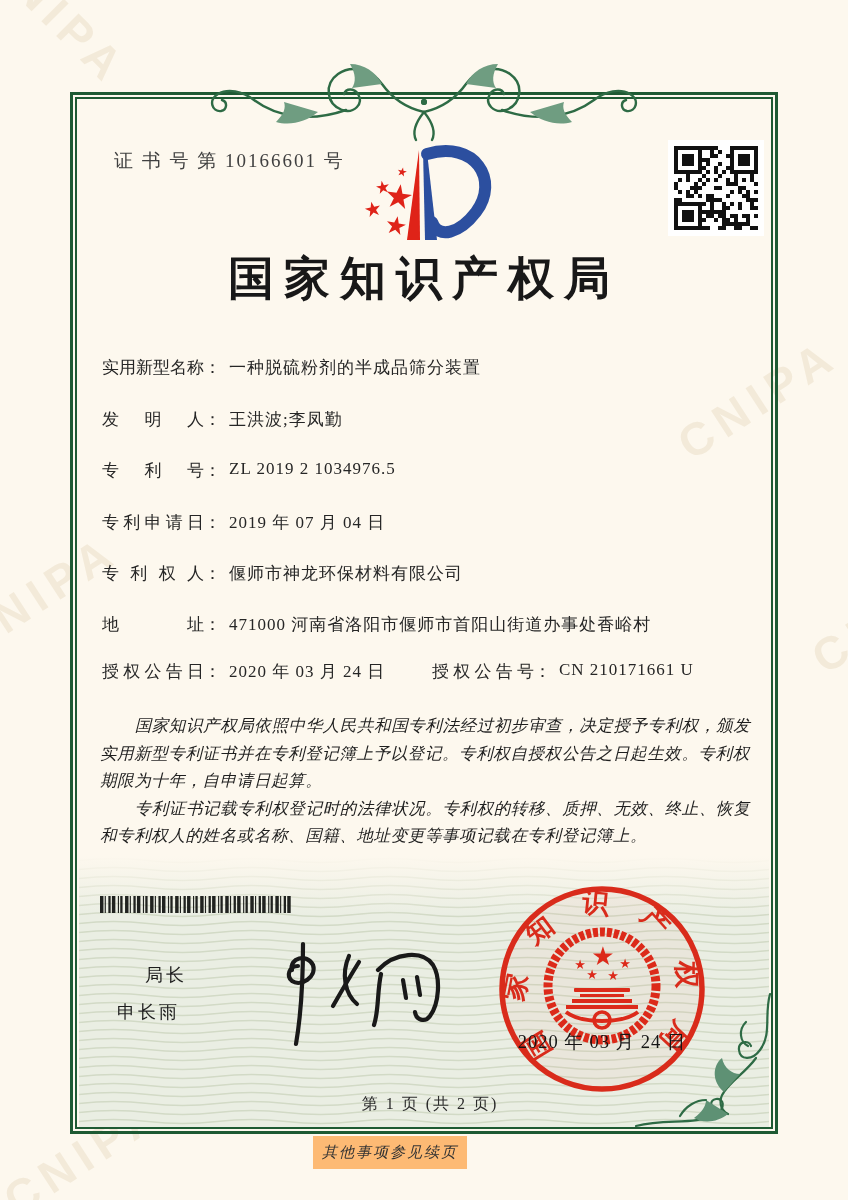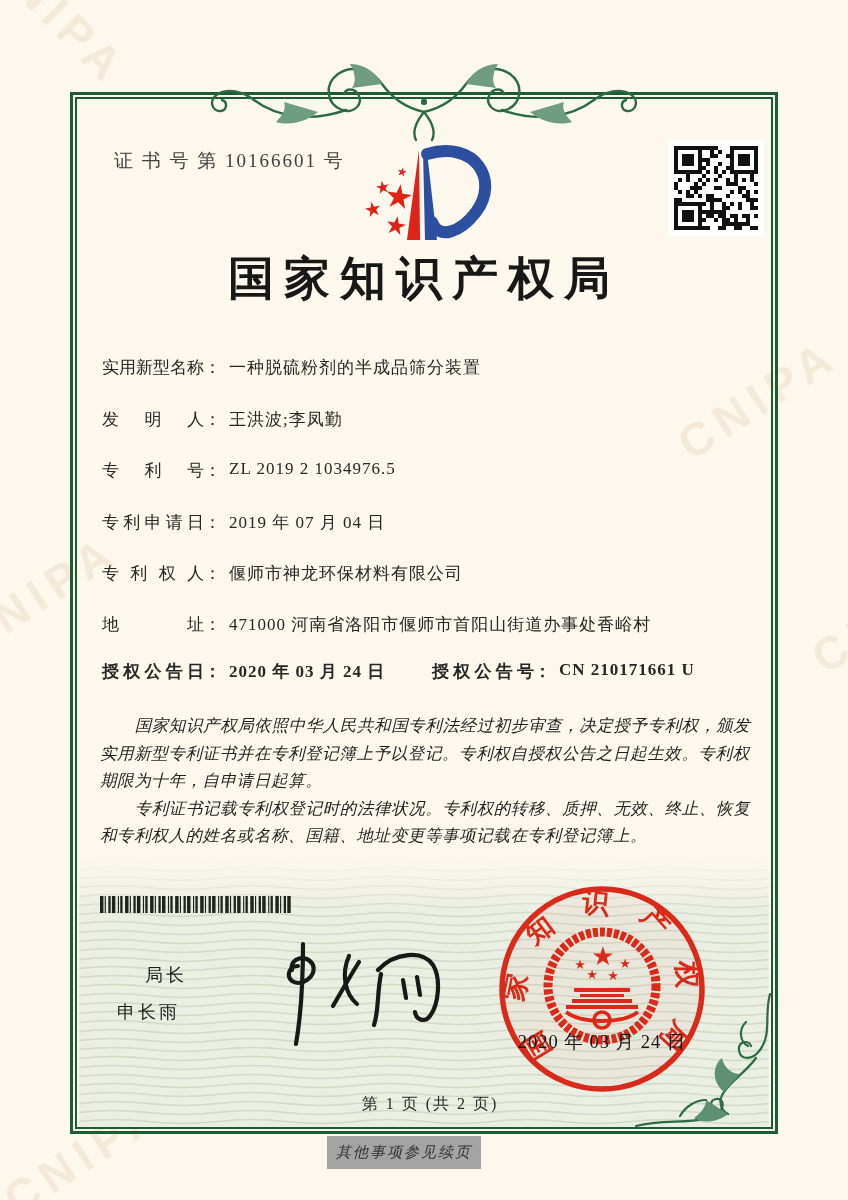--- a/index.html
+++ b/index.html
@@ -58,22 +58,22 @@
   .barcode{position:absolute;left:100px;top:896px;z-index:2;}
   .official-title{position:absolute;left:117px;top:963px;font-size:18px;letter-spacing:3px;color:#1d1d1d;z-index:2;margin-left:28px;}
   .official-name{position:absolute;left:117px;top:1000px;font-size:18px;letter-spacing:3px;color:#1d1d1d;z-index:2;}
   .signature{position:absolute;left:245px;top:930px;width:210px;height:120px;z-index:2;}
   .seal{position:absolute;left:495px;top:884px;width:215px;height:215px;z-index:3;}
   .page-info{
     position:absolute;left:70px;width:720px;top:1094px;text-align:center;
     font-size:16px;letter-spacing:2px;color:#2b2b2b;z-index:2;
   }
   .cont-note{
-    position:absolute;left:327px;top:1136px;width:154px;height:33px;z-index:2;
-    background:#a3a3a3;display:flex;align-items:center;justify-content:center;
+    position:absolute;left:313px;top:1136px;width:154px;height:33px;z-index:2;
+    background:#fdba74;display:flex;align-items:center;justify-content:center;
     font-size:15px;letter-spacing:2px;color:#333;font-style:italic;
   }
 </style>
 </head>
 <body>
 
 <div class="wm" style="left:-34px;top:-14px;transform:rotate(45deg);">CNIPA</div>
 <div class="wm" style="left:668px;top:372px;transform:rotate(-33deg);">CNIPA</div>
 <div class="wm" style="left:-52px;top:568px;transform:rotate(-33deg);">CNIPA</div>
 <div class="wm" style="left:802px;top:586px;transform:rotate(-33deg);">CNIPA</div>
@@ -375,21 +375,21 @@
 </div>
 <div class="frow" style="top:511px;">
   <span class="lbl">专利申请日</span><span class="colon">：</span><span class="val">2019 年 07 月 04 日</span>
 </div>
 <div class="frow" style="top:562px;">
   <span class="lbl">专利权人</span><span class="colon">：</span><span class="val">偃师市神龙环保材料有限公司</span>
 </div>
 <div class="frow" style="top:613px;">
   <span class="lbl">地址</span><span class="colon">：</span><span class="val">471000 河南省洛阳市偃师市首阳山街道办事处香峪村</span>
 </div>
-<div class="frow" style="top:660px;font-weight:bold;">
+<div class="frow" style="top:660px;">
   <span class="lbl">授权公告日</span><span class="colon">：</span><span class="val">2020 年 03 月 24 日</span>
   <span class="pair2">
     <span class="lbl">授权公告号</span><span class="colon">：</span><span class="val">CN 210171661 U</span>
   </span>
 </div>
 
 <div class="body-text">
   <p>国家知识产权局依照中华人民共和国专利法经过初步审查，决定授予专利权，颁发实用新型专利证书并在专利登记簿上予以登记。专利权自授权公告之日起生效。专利权期限为十年，自申请日起算。</p>
   <p>专利证书记载专利权登记时的法律状况。专利权的转移、质押、无效、终止、恢复和专利权人的姓名或名称、国籍、地址变更等事项记载在专利登记簿上。</p>
 </div>

